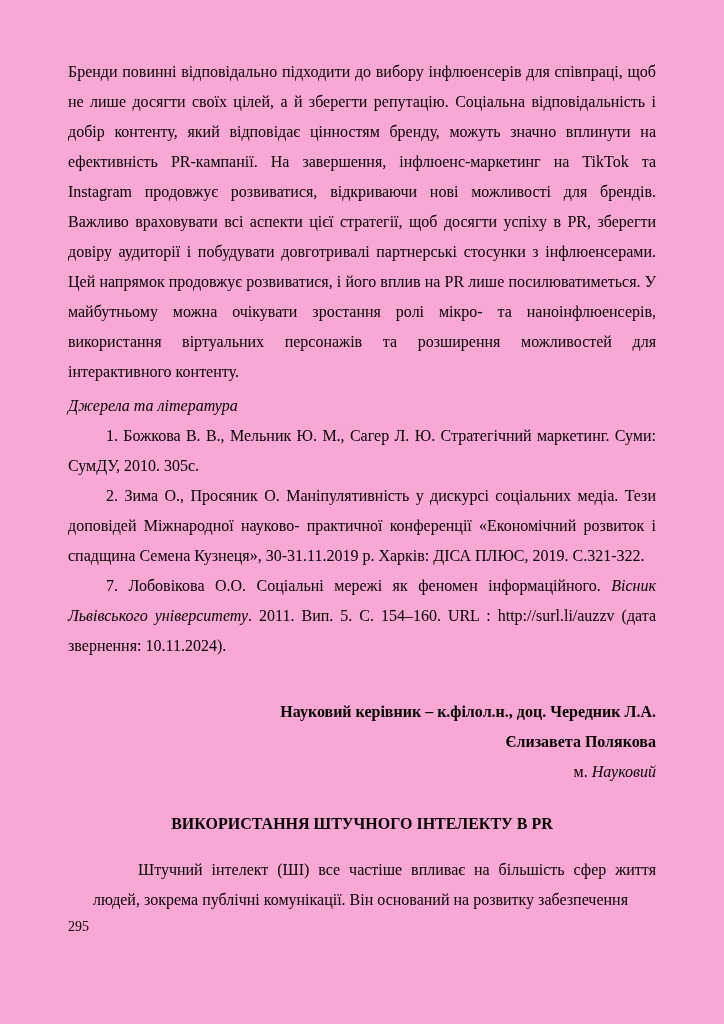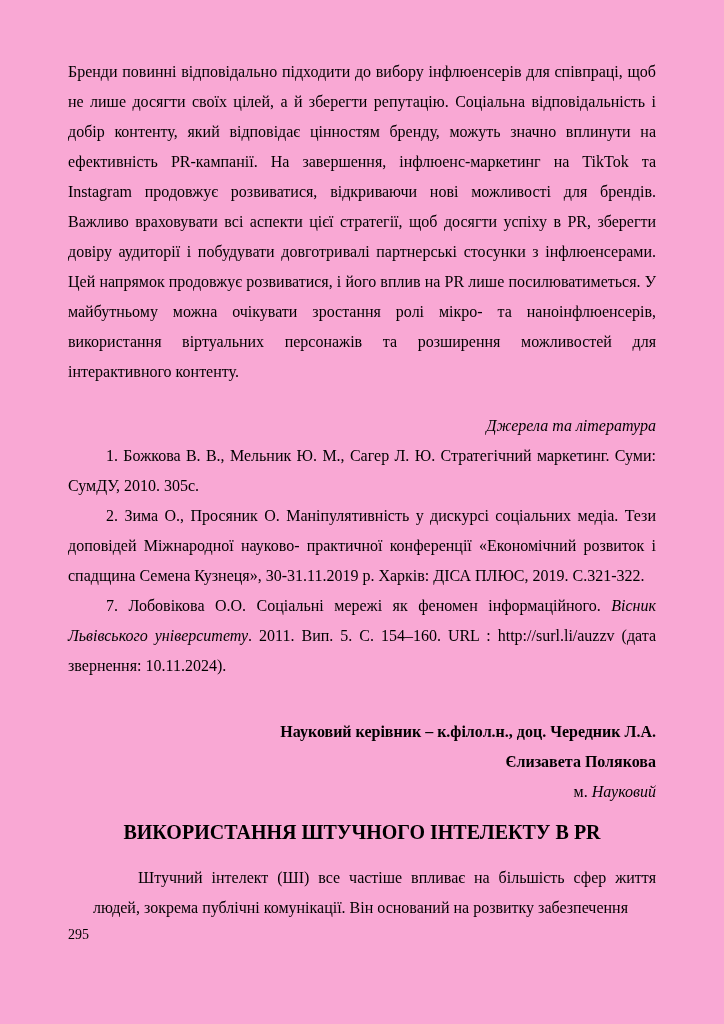--- a/index.html
+++ b/index.html
@@ -25,35 +25,35 @@
     text-align: justify;
   }
   .ref {
     text-indent: 38px;
   }
   .sources-heading {
     font-size: 16px;
     font-weight: normal;
     font-style: italic;
     line-height: 30px;
-    text-align: right;
-    margin-top: 24px;
+    text-align: left;
+    margin-top: 4px;
   }
   .signature {
     margin-top: 36px;
     text-align: right;
   }
   .sig-line {
     font-size: 16px;
     line-height: 30px;
   }
   .bold { font-weight: bold; }
   .article-title {
-    margin-top: 10px;
-    font-size: 20px;
+    margin-top: 22px;
+    font-size: 16px;
     font-weight: bold;
     line-height: 30px;
     text-align: center;
   }
   .ai-para {
     margin-top: 16px;
     text-indent: 45px;
     margin-left: 25px;
   }
   .page-number {

